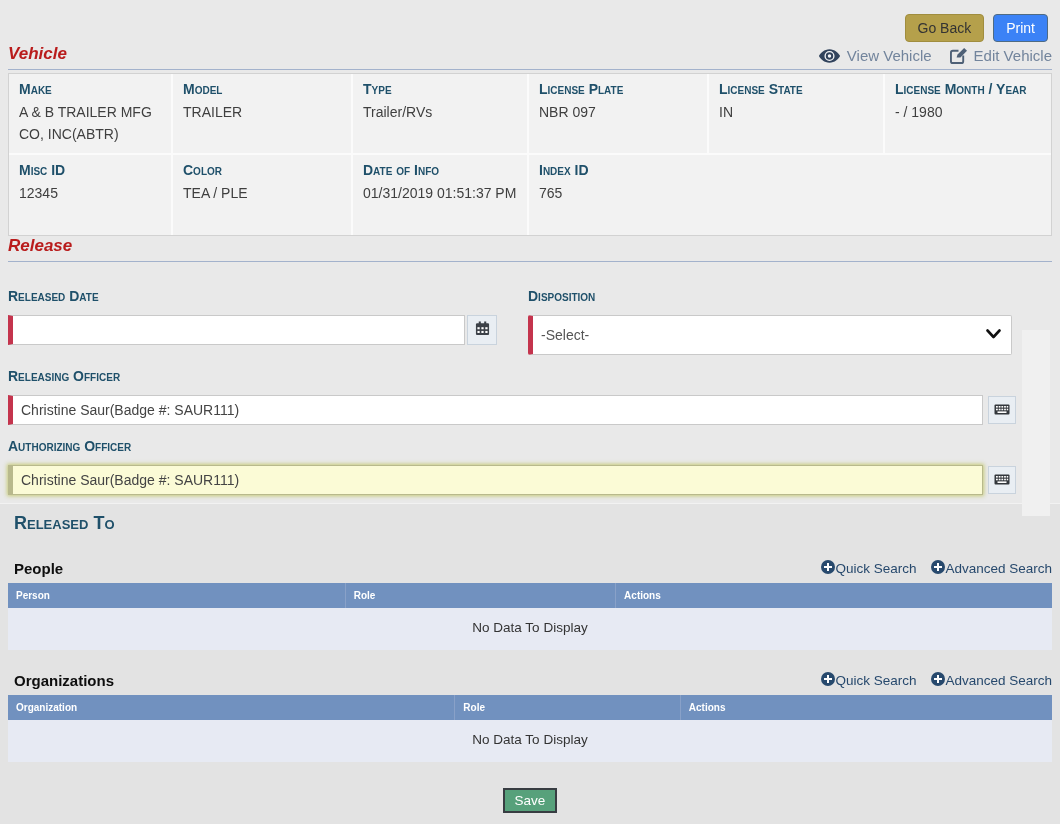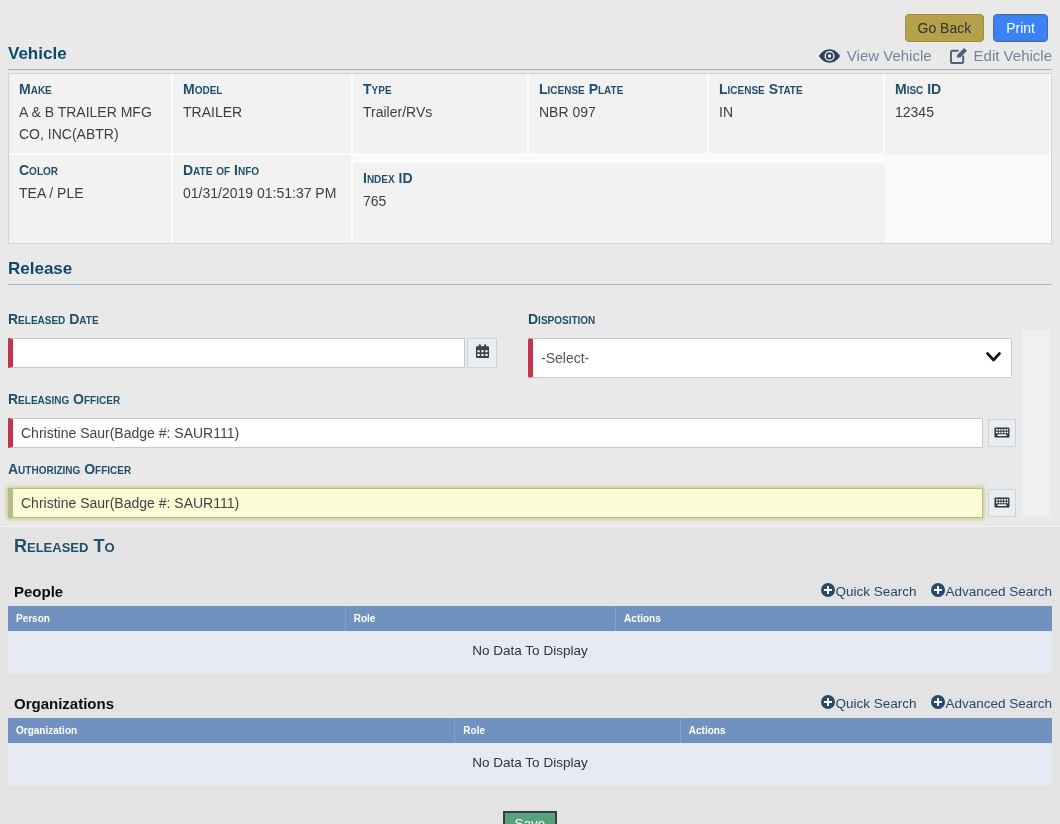--- a/index.html
+++ b/index.html
@@ -17,38 +17,38 @@
   .top-bar { display:flex; justify-content:flex-end; gap:9px; padding:14px 12px 2px; }
   .btn { font-size:14px; padding:5px 12px; border-radius:4px; cursor:pointer; font-family:inherit; }
   .btn-goback { background:#b5a04b; border:1px solid #a08d3e; color:#333; }
   .btn-print  { background:#3b82f6; border:1px solid #4f6b83; color:#fff; }
 
   .content { padding:0 8px; }
 
   
   .section-head { display:flex; justify-content:space-between; align-items:flex-end;
                   border-bottom:1px solid #a3b2cc; padding-bottom:5px; }
-  .section-title { font-size:17px; font-weight:bold; color:#0c4a6e; }
+  .section-title { font-size:17px; font-weight:bold; color:#b91c1c;font-style:italic; }
   .vehicle-links { display:flex; gap:18px; align-items:center; color:#72849c; font-size:15px; }
   .vehicle-link { display:flex; align-items:center; gap:7px; cursor:pointer; }
   .vehicle-link svg { display:block; }
 
   
   .vehicle-table { display:grid; grid-template-columns:164px 180px 176px 180px 176px 1fr;
                    border:1px solid #d2d2d2; margin-top:3px; background:#fafafa; }
   .vcell { background:#f2f2f2; border-right:2px solid #fbfbfb; border-bottom:2px solid #fbfbfb;
            padding:6px 10px 8px; min-height:80px; }
   .vcell.row-last { border-right:none; }
   .vcell.bottom { border-bottom:none; }
-  .vcell.span3 { grid-column: span 3; margin-top: 8px; }
+  .vcell.span3 { grid-column: span 3; }
   .vlabel { font-variant:small-caps; font-weight:bold; color:#1f506a; font-size:14px; line-height:1.35; }
   .vvalue { color:#3f3f3f; font-size:14px; margin-top:3px; line-height:1.55; }
 
   
-  .release-head { margin-top:15px; }
+  .release-head { }
   .release-row1 { display:flex; gap:31px; margin-top:26px; }
   .col-date { width:489px; }
   .col-disp { width:484px; }
   .field-label { font-variant:small-caps; font-weight:bold; color:#1f506a; font-size:14px; margin-bottom:11px; }
   .input-group { display:flex; align-items:stretch; }
   .text-input { height:30px; border:1px solid #c9c9c9; border-left:5px solid #c4344d;
                 padding:0 8px; font-size:14px; color:#444; background:#fff; flex:1;
                 outline:none; font-family:inherit; }
   .sq-btn { width:30px; height:30px; background:#e9eef3; border:1px solid #c9d3dd;
             display:flex; align-items:center; justify-content:center; margin-left:2px; cursor:pointer; }
@@ -137,20 +137,24 @@
       <div class="vlabel">Type</div>
       <div class="vvalue">Trailer/RVs</div>
     </div>
     <div class="vcell">
       <div class="vlabel">License Plate</div>
       <div class="vvalue">NBR 097</div>
     </div>
     <div class="vcell">
       <div class="vlabel">License State</div>
       <div class="vvalue">IN</div>
+    </div>
+    <div class="vcell row-last">
+      <div class="vlabel">License Month / Year</div>
+      <div class="vvalue">- / 1980</div>
     </div>
     <div class="vcell bottom">
       <div class="vlabel">Misc ID</div>
       <div class="vvalue">12345</div>
     </div>
     <div class="vcell bottom">
       <div class="vlabel">Color</div>
       <div class="vvalue">TEA / PLE</div>
     </div>
     <div class="vcell bottom">

